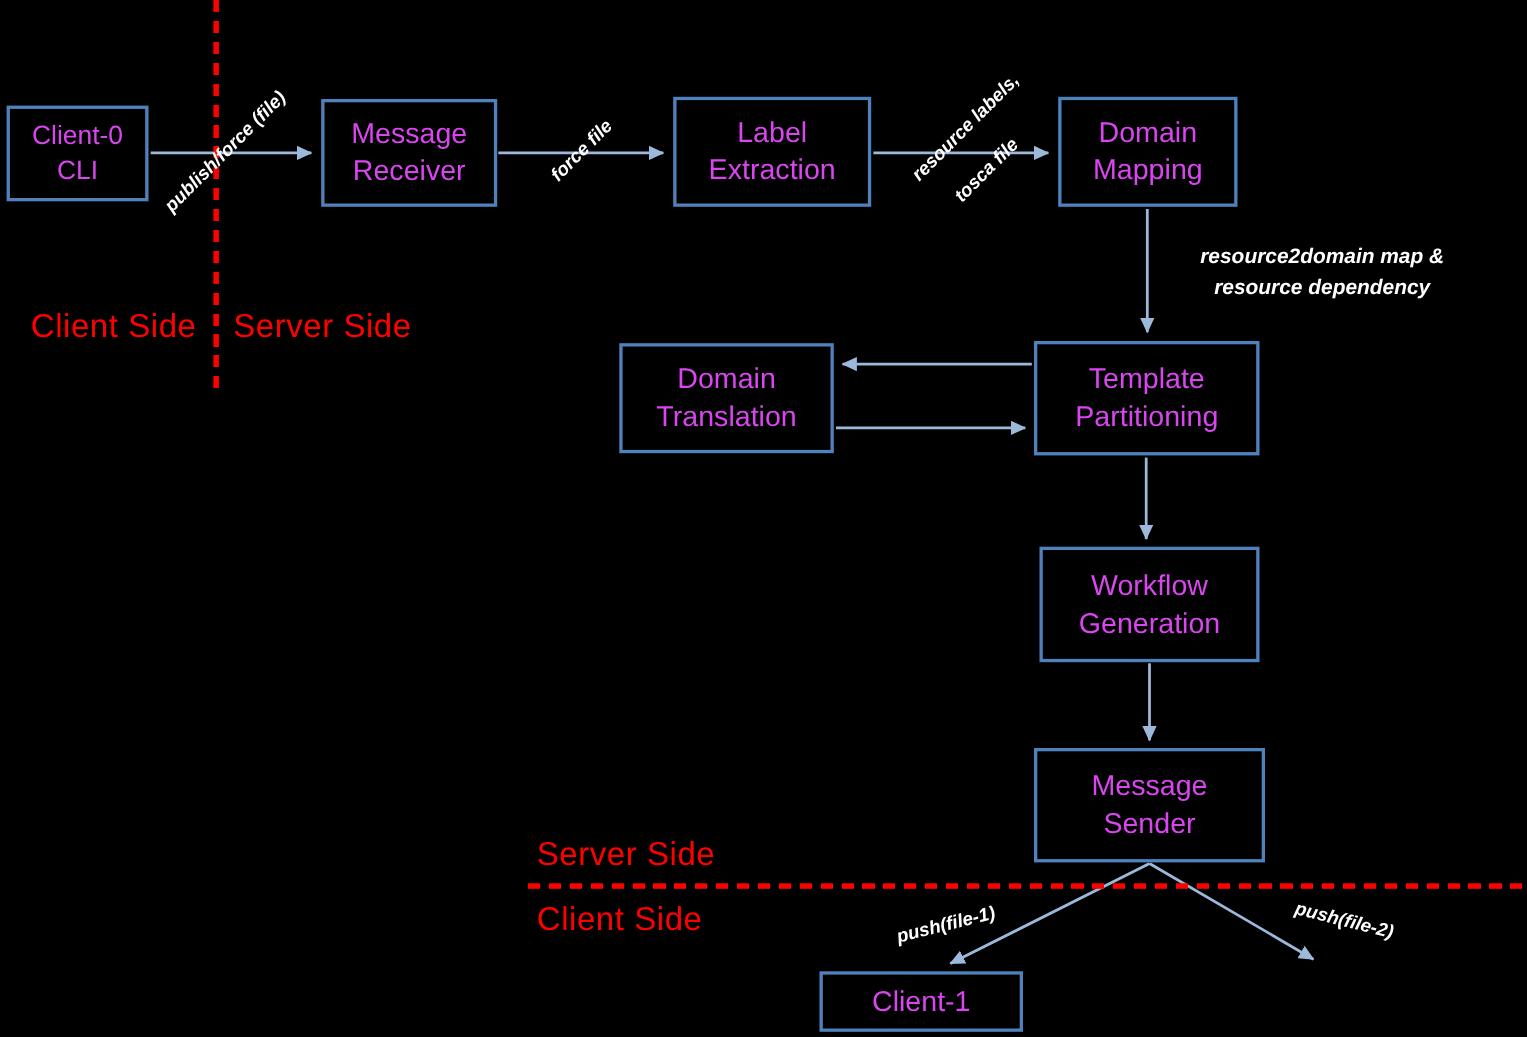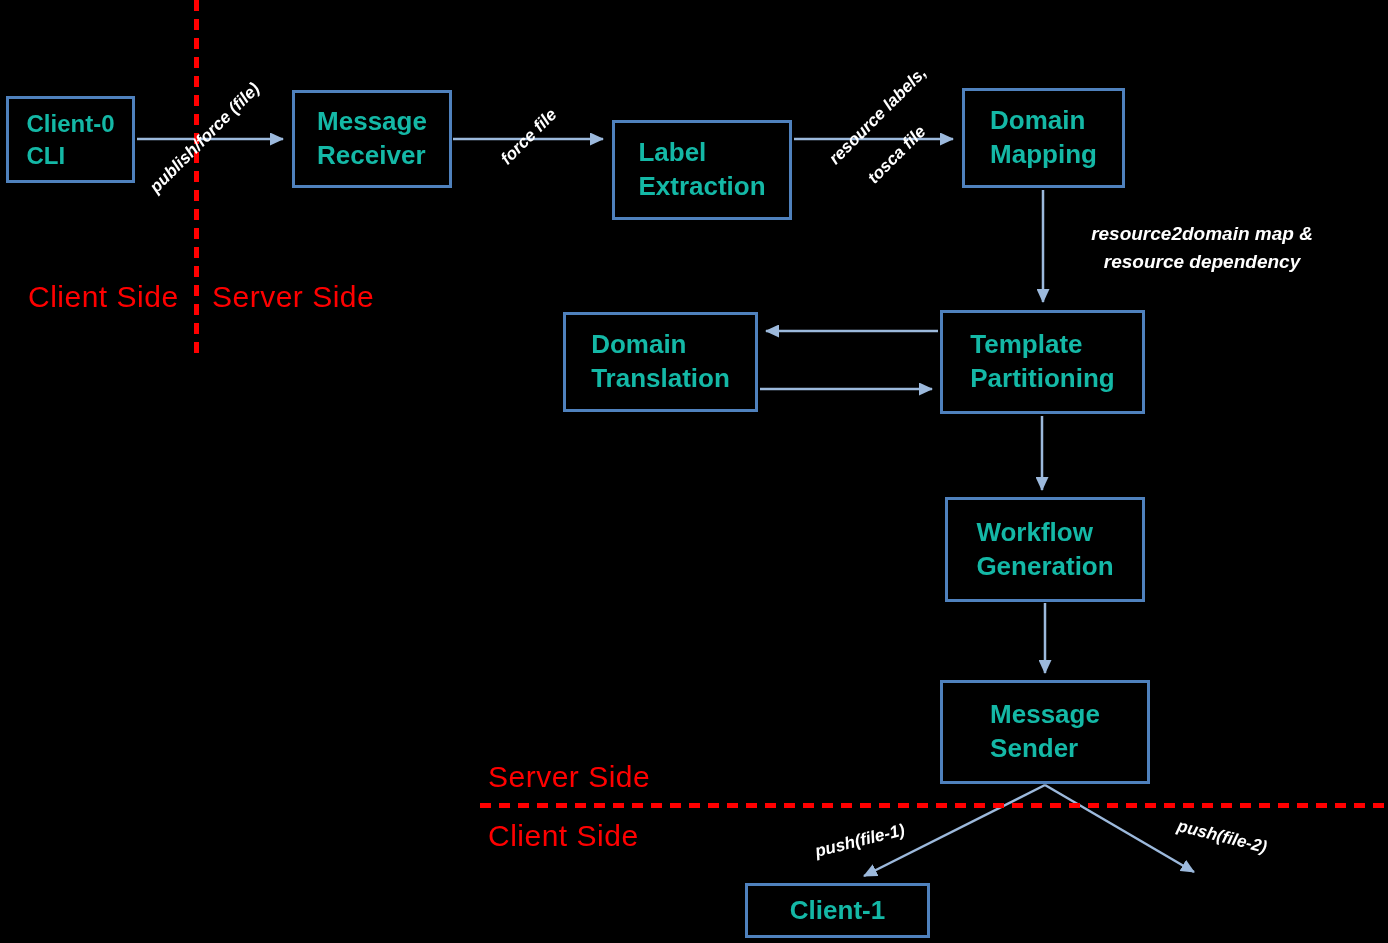--- a/index.html
+++ b/index.html
@@ -5,21 +5,21 @@
   * { margin:0; padding:0; box-sizing:border-box; }
   html,body { background:#000; }
   .canvas {
     position:relative; width:1388px; height:943px; background:#000;
     overflow:hidden; font-family:"Liberation Sans", sans-serif;
   }
   .arrow-layer { position:absolute; left:0; top:0; }
   .node {
     position:absolute; border:3px solid #4f81bd; background:#000;
     display:flex; align-items:center; justify-content:center;
-    color:#14b8a6; font-size:26px; line-height:1.3; font-weight:bold;
+    color:#d946ef; font-size:26px; line-height:1.3; text-align:center;
   }
   .node span { white-space:pre-line; }
   .edge-label {
     position:absolute; color:#fff; font-style:italic; font-weight:bold;
     font-size:17px; text-align:center; white-space:pre-line;
   }
   .edge-label.big { font-size:19px; }
   .region-label {
     position:absolute; color:#ff0000; font-weight:normal; font-size:30px;
     letter-spacing:0.5px;
@@ -69,21 +69,21 @@
   <div class="node" style="left:6px; top:96px; width:129px; height:87px; font-size:24px;">
     <span>Client-0
 CLI</span>
   </div>
 
   <div class="node" style="left:292px; top:90px; width:160px; height:98px;">
     <span>Message
 Receiver</span>
   </div>
 
-  <div class="node" style="left:612px; top:88px; width:180px; height:100px;margin-top:32px;">
+  <div class="node" style="left:612px; top:88px; width:180px; height:100px;">
     <span>Label
 Extraction</span>
   </div>
 
   <div class="node" style="left:962px; top:88px; width:163px; height:100px;">
     <span>Domain
 Mapping</span>
   </div>
 
   <div class="node" style="left:563px; top:312px; width:195px; height:100px;">

